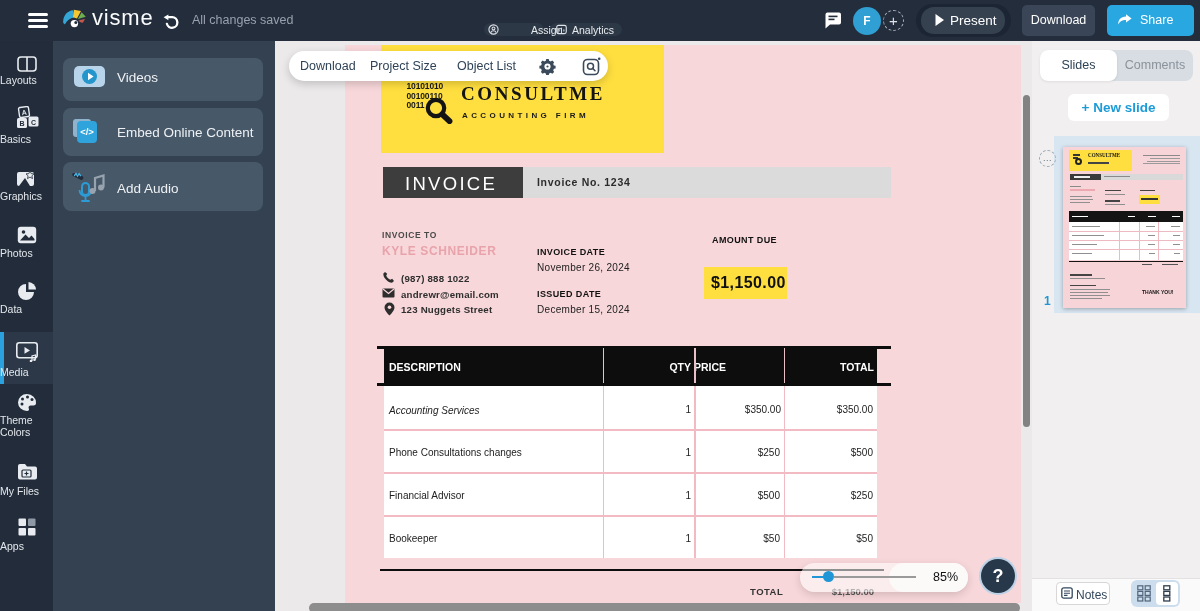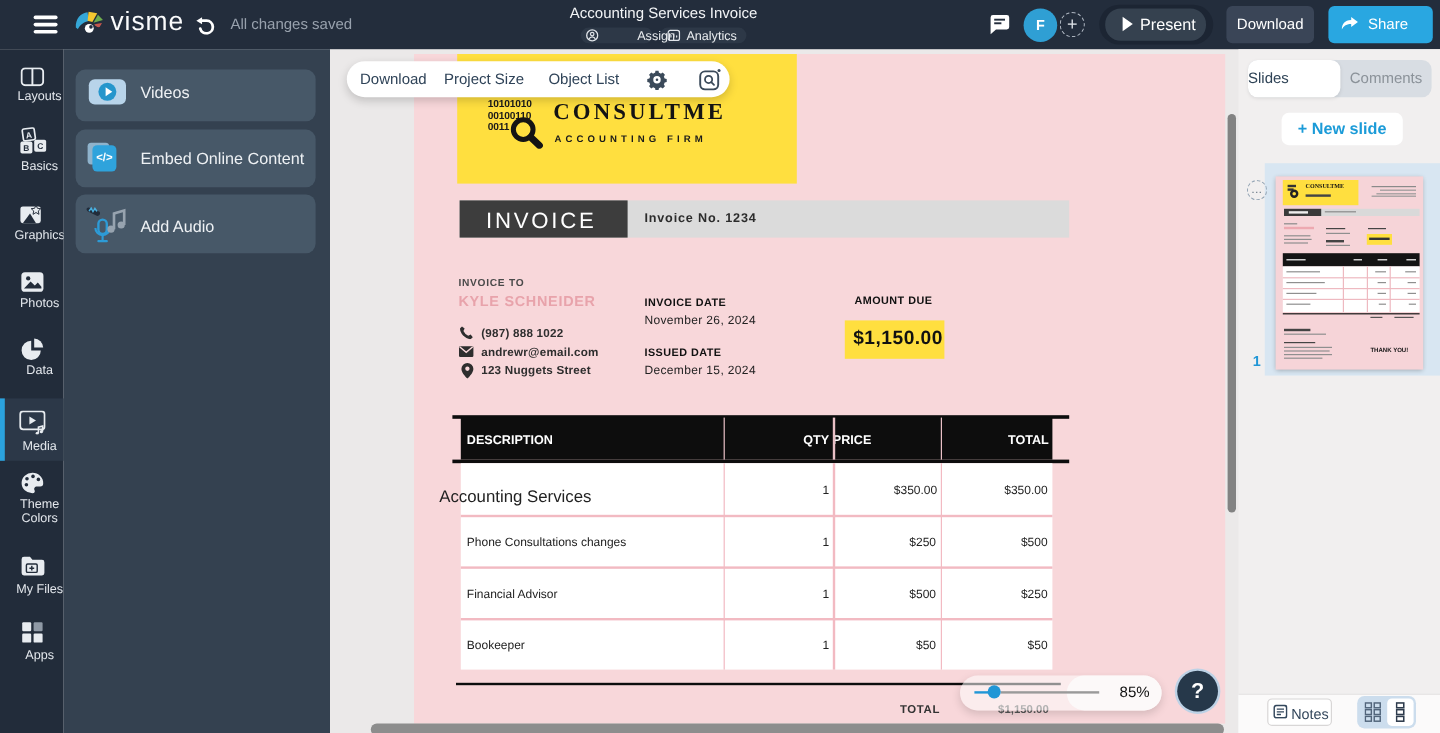--- a/index.html
+++ b/index.html
@@ -28,21 +28,20 @@
     <circle cx="13.8" cy="13.4" r="1.5" fill="#232d3c"></circle>
   </svg>
   <div class="abs ws" style="left:92px;top:5px;color:#fafbfc;font-size:22px;font-weight:normal;letter-spacing:0.8px;">visme</div>
 
   <svg class="abs" style="left:163px;top:14px;" width="17" height="15" viewBox="0 0 17 15">
     <path d="M4.6 3.2 L 9.2 3.2 A 5.3 5.3 0 1 1 3.9 9.8" fill="none" stroke="#fff" stroke-width="2.3" stroke-linecap="round"></path>
     <path d="M0.6 3.3 L 5.4 0.4 L 5.4 6.2 Z" fill="#fff"></path>
   </svg>
   <div class="abs ws" style="left:192px;top:13px;color:#98a1ad;font-size:12.5px;">All changes saved</div>
 
-  <div class="abs ws" style="left:0;top:4px;width:1106px;text-align:center;color:#f2f4f6;font-size:12.5px;">Accounting Services Invoice</div>
   <div class="abs" style="left:484px;top:23px;width:60px;height:13px;background:#2d3847;border-radius:7px;"></div>
   <div class="abs" style="left:550px;top:23px;width:72px;height:13px;background:#2d3847;border-radius:7px;"></div>
   <svg class="abs" style="left:488px;top:24px;" width="11" height="11" viewBox="0 0 12 12">
     <circle cx="6" cy="6" r="5" fill="none" stroke="#dfe3e8" stroke-width="1.2"></circle>
     <circle cx="6" cy="4.8" r="1.6" fill="none" stroke="#dfe3e8" stroke-width="1.1"></circle>
     <path d="M3.2 9.3 A 3 3 0 0 1 8.8 9.3" fill="none" stroke="#dfe3e8" stroke-width="1.1"></path>
   </svg>
   <div class="abs ws" style="left:504px;top:24px;color:#e8ebee;font-size:10.5px;margin-left:27px;">Assign</div>
   <svg class="abs" style="left:556px;top:24px;" width="11" height="11" viewBox="0 0 12 12">
     <rect x="0.8" y="1.5" width="10.4" height="9" rx="2" fill="none" stroke="#dfe3e8" stroke-width="1.2"></rect>
@@ -73,21 +72,21 @@
   <svg class="abs" style="left:1117px;top:13px;" width="16" height="14" viewBox="0 0 16 14">
     <path d="M9 1.2 L 14.6 5.4 L 9 9.6 L 9 7 C 4.5 7 2.5 9 1.2 11.6 C 1.2 7 3.5 3.8 9 3.6 Z" fill="#fff"></path>
   </svg>
   <div class="abs ws" style="left:1140px;top:13px;color:#fff;font-size:12.5px;">Share</div>
 
   <div class="abs" style="left:0;top:41px;width:53px;height:570px;background:#222c3a;"></div>
 
   <div class="abs" style="left:0;top:332px;width:53px;height:52px;background:#2c3848;"></div>
   <div class="abs" style="left:0;top:332px;width:4px;height:52px;background:#2ba2dd;"></div>
 
-  <style>.rlabel{position:absolute;width:66px;text-align:center;color:#e3e7ec;font-size:10.5px;}</style>
+  <style>.rlabel{position:absolute;width:66px;text-align:left;color:#e3e7ec;font-size:10.5px;}</style>
 
   <svg class="abs" style="left:17px;top:56px;" width="20" height="16" viewBox="0 0 20 16">
     <rect x="1" y="1" width="18" height="14" rx="3" fill="none" stroke="#e8ecf0" stroke-width="1.6"></rect>
     <path d="M10 1 L10 15" stroke="#e8ecf0" stroke-width="1.6"></path>
   </svg>
   <div class="rlabel" style="left:0;top:74px;">Layouts</div>
 
   <svg class="abs" style="left:16px;top:106px;" width="23" height="24" viewBox="0 0 23 24">
     <g transform="rotate(-8 8 6)">
         <rect x="3" y="1" width="10" height="10" rx="1.5" fill="none" stroke="#e8ecf0" stroke-width="1.4"></rect>
@@ -215,21 +214,21 @@
     <path d="M5.5 0.5 a5 5 0 0 1 5 5 c0 3.5 -5 8 -5 8 s-5 -4.5 -5 -8 a5 5 0 0 1 5 -5 z" fill="#2e2e2e"></path>
     <circle cx="5.5" cy="5.3" r="1.8" fill="#f8d7da"></circle>
   </svg>
   <div class="abs ws" style="left:401px;top:303.5px;color:#2e2e2e;font-size:9.7px;font-weight:bold;letter-spacing:0.2px;">123 Nuggets Street</div>
 
   <div class="abs ws" style="left:537px;top:246.5px;color:#111;font-size:9px;font-weight:bold;letter-spacing:0.4px;">INVOICE DATE</div>
   <div class="abs ws" style="left:537px;top:262px;color:#222;font-size:10px;letter-spacing:0.3px;">November 26, 2024</div>
   <div class="abs ws" style="left:537px;top:288.5px;color:#111;font-size:9px;font-weight:bold;letter-spacing:0.4px;">ISSUED DATE</div>
   <div class="abs ws" style="left:537px;top:304px;color:#222;font-size:10px;letter-spacing:0.3px;">December 15, 2024</div>
 
-  <div class="abs ws" style="left:712px;top:245px;color:#111;font-size:9px;font-weight:bold;letter-spacing:0.4px;">AMOUNT DUE</div>
+  <div class="abs ws" style="left:712px;top:235px;color:#111;font-size:9px;font-weight:bold;letter-spacing:0.4px;">AMOUNT DUE</div>
   <div class="abs" style="left:704px;top:266.5px;width:83px;height:32.5px;background:#ffdf3f;"></div>
   <div class="abs ws" style="left:711px;top:273.5px;color:#111;font-size:16px;font-weight:bold;letter-spacing:0.4px;">$1,150.00</div>
 
   <div class="abs" style="left:377px;top:345.5px;width:514px;height:3px;background:#0d0d0d;"></div>
   <div class="abs" style="left:384px;top:348px;width:493px;height:35px;background:#0d0d0d;"></div>
   <div class="abs" style="left:377px;top:383px;width:514px;height:3px;background:#0d0d0d;"></div>
   <div class="abs ws" style="left:389px;top:361px;color:#fff;font-size:10.5px;font-weight:bold;">DESCRIPTION</div>
   <div class="abs ws" style="left:604px;top:361px;width:87px;text-align:right;color:#fff;font-size:10.5px;font-weight:bold;">QTY</div>
   <div class="abs ws" style="left:694px;top:361px;width:86px;text-align:left;color:#fff;font-size:10.5px;font-weight:bold;">PRICE</div>
   <div class="abs ws" style="left:784px;top:361px;width:90px;text-align:right;color:#fff;font-size:10.5px;font-weight:bold;">TOTAL</div>
@@ -238,21 +237,21 @@
   <div class="abs" style="left:783.5px;top:348px;width:1.5px;height:35px;background:#e9c0c6;"></div>
 
   <div class="abs" style="left:384px;top:386px;width:493px;height:172px;background:#fff;"></div>
   <div class="abs" style="left:602.5px;top:386px;width:1.5px;height:172px;background:#f2bac2;"></div>
   <div class="abs" style="left:694px;top:386px;width:1.5px;height:172px;background:#f2bac2;"></div>
   <div class="abs" style="left:783.5px;top:386px;width:1.5px;height:172px;background:#f2bac2;"></div>
   <div class="abs" style="left:384px;top:429px;width:493px;height:1.5px;background:#f2bac2;"></div>
   <div class="abs" style="left:384px;top:472px;width:493px;height:1.5px;background:#f2bac2;"></div>
   <div class="abs" style="left:384px;top:515px;width:493px;height:1.5px;background:#f2bac2;"></div>
 
-  <div class="abs ws" style="left:366px;top:404.5px;color:#222;font-size:14px;">Accounting Services</div>
+  <div class="abs ws" style="left:389px;top:404.5px;color:#222;font-size:10px;font-style:italic;">Accounting Services</div>
   <div class="abs ws" style="left:604px;top:404px;width:87px;text-align:right;color:#222;font-size:10px;">1</div>
   <div class="abs ws" style="left:694px;top:404px;width:87px;text-align:right;color:#222;font-size:10px;">$350.00</div>
   <div class="abs ws" style="left:783px;top:404px;width:90px;text-align:right;color:#222;font-size:10px;">$350.00</div>
 
   <div class="abs ws" style="left:389px;top:447px;color:#222;font-size:10px;">Phone Consultations changes</div>
   <div class="abs ws" style="left:604px;top:447px;width:87px;text-align:right;color:#222;font-size:10px;">1</div>
   <div class="abs ws" style="left:694px;top:447px;width:86px;text-align:right;color:#222;font-size:10px;">$250</div>
   <div class="abs ws" style="left:783px;top:447px;width:90px;text-align:right;color:#222;font-size:10px;">$500</div>
 
   <div class="abs ws" style="left:389px;top:490px;color:#222;font-size:10px;">Financial Advisor</div>
@@ -293,21 +292,21 @@
   <div class="abs" style="left:979px;top:557px;width:38px;height:38px;border-radius:50%;background:#bdd2e6;"></div>
   <div class="abs" style="left:981px;top:559px;width:34px;height:34px;border-radius:50%;background:#26384a;color:#fff;font-size:18px;font-weight:bold;text-align:center;line-height:34px;">?</div>
 
   <div class="abs" style="left:309px;top:603px;width:711px;height:10px;background:#8d8d8d;border-radius:5px;"></div>
   <div class="abs" style="left:1023px;top:95px;width:7px;height:332px;background:#828282;border-radius:3.5px;"></div>
 
   <div class="abs" style="left:1032px;top:41px;width:168px;height:570px;background:#f1efef;"></div>
 
   <div class="abs" style="left:1040px;top:50px;width:153px;height:31px;background:#d8dde3;border-radius:8px;"></div>
   <div class="abs" style="left:1040px;top:50px;width:77px;height:31px;background:#fff;border-radius:8px;box-shadow:0 1px 3px rgba(0,0,0,0.08);"></div>
-  <div class="abs ws" style="left:1040px;top:58px;width:87px;color:#2e4356;font-size:12.5px;">Slides</div>
+  <div class="abs ws" style="left:1040px;top:58px;width:77px;text-align:center;color:#2e4356;font-size:12.5px;">Slides</div>
   <div class="abs ws" style="left:1117px;top:58px;width:76px;text-align:center;color:#8b9299;font-size:12.5px;">Comments</div>
 
   <div class="abs" style="left:1068px;top:94px;width:101px;height:27px;background:#fff;border-radius:6px;"></div>
   <div class="abs ws" style="left:1068px;top:100px;width:101px;text-align:center;color:#1b9bd8;font-size:13.5px;font-weight:bold;">+ New slide</div>
 
   <div class="abs" style="left:1054px;top:136px;width:146px;height:177px;background:#d8e6f2;"></div>
   <div class="abs ws" style="left:1044px;top:294px;color:#2196d6;font-size:12px;font-weight:bold;">1</div>
   <div class="abs" style="left:1039px;top:150px;width:17px;height:17px;border-radius:50%;border:1.4px dashed #97a7b6;color:#5a6b7a;font-size:9px;text-align:center;line-height:14px;letter-spacing:0.5px;">...</div>
 
   <div class="abs" style="left:1063px;top:147px;width:123px;height:161px;background:#f6d4d8;box-shadow:0 1px 4px rgba(0,0,0,0.3);"></div>

